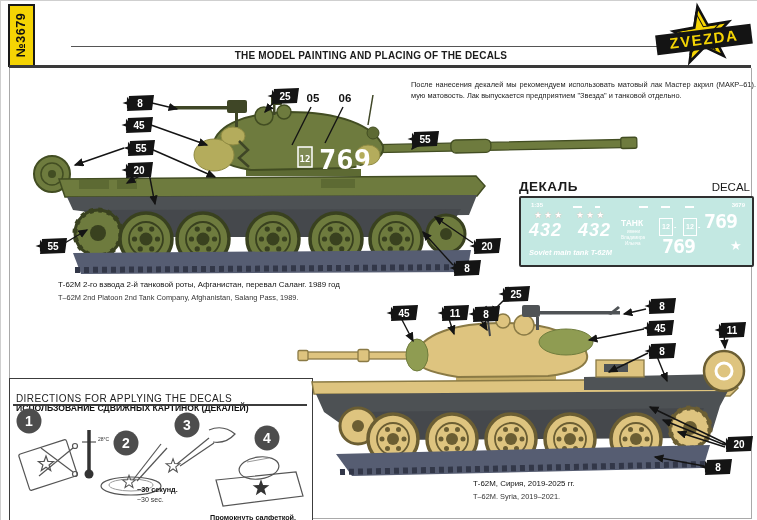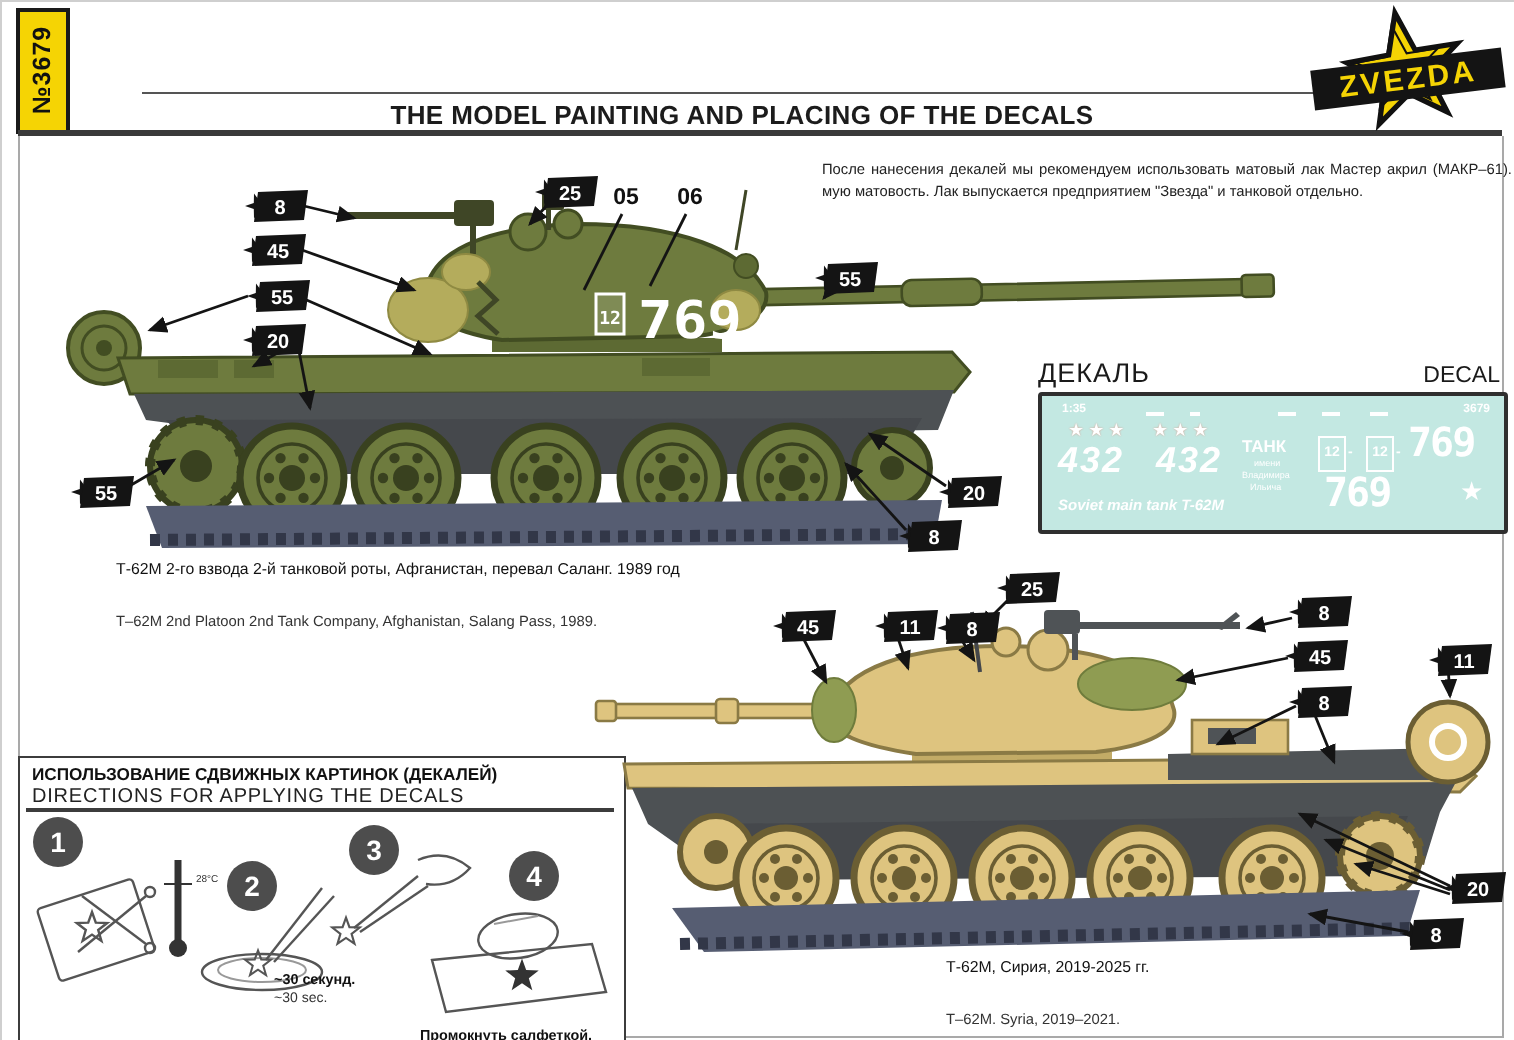--- a/index.html
+++ b/index.html
@@ -7,33 +7,33 @@
   .abs{position:absolute}
   svg{overflow:visible}
   svg text{font-family:"Liberation Sans",sans-serif}
 
   
   .kit-tag{left:7px;top:3px;width:23px;height:59px;background:#f5d404;border:2px solid #1a1a1a}
   .kit-tag span{position:absolute;left:-18px;top:22px;width:58px;text-align:center;transform:rotate(-90deg);font-weight:bold;font-size:12.5px;color:#111;letter-spacing:.5px}
   .title-wrap{left:90px;top:8px;width:560px;text-align:center}
   .title{display:inline-block;font-weight:bold;font-size:28px;font-variant:small-caps;transform:scaleX(.78);transform-origin:center;white-space:nowrap;color:#1c1c1c;letter-spacing:.5px}
   .thin-rule{left:70px;top:45px;width:610px;height:1px;background:#555}
-  .subtitle{left:90px;top:49px;width:560px;text-align:center;font-weight:bold;font-size:13px;letter-spacing:.2px;color:#1c1c1c}
+  .subtitle{left:90px;top:49px;width:560px;text-align:center;font-weight:bold;font-size:10px;letter-spacing:.2px;color:#1c1c1c}
   .thick-rule{left:8px;top:64px;width:742px;height:3px;background:#3a3a3a}
   .frame{left:8px;top:67px;width:741px;height:450px;border:1px solid #a9a9a9;border-top:none}
   .logo{left:645px;top:1px;width:108px;height:66px}
   .logo-band-text{fill:#f5d404;font-size:15px;font-weight:bold;letter-spacing:1.5px}
 
   
   .note{left:410px;top:79px;width:345px;font-size:7.4px;line-height:10.8px;color:#222}
   .note .j{text-align:justify;text-align-last:justify}
 
   
   .decal-head{left:518px;top:178px;width:231px;display:flex;justify-content:space-between;align-items:baseline}
-  .decal-head .ru{font-weight:normal;font-size:13.5px;letter-spacing:.5px;color:#1a1a1a}
+  .decal-head .ru{font-weight:bold;font-size:13.5px;letter-spacing:.5px;color:#1a1a1a}
   .decal-head .en{font-size:11.5px;color:#1a1a1a}
   .sheet{left:518px;top:195px;width:231px;height:67px;background:#c3e8e2;border:2px solid #2f2f2f;border-radius:2px}
   .sheet span{position:absolute;color:#fff;white-space:nowrap}
   .sh-scale{left:10px;top:4px;font-size:6px;font-weight:bold}
   .sh-no{right:7px;top:4px;font-size:6px;font-weight:bold}
   .mk{position:absolute;height:2px;background:#fff}
   .sh-stars1{left:13px;top:12px;font-size:9px;letter-spacing:2px;text-shadow:0 0 1px #d98;color:#fff}
   .sh-stars2{left:55px;top:12px;font-size:9px;letter-spacing:2px;text-shadow:0 0 1px #d98}
   .sh-432a{left:8px;top:22px;font-size:18px;font-weight:bold;font-style:italic;letter-spacing:1px}
   .sh-432b{left:57px;top:22px;font-size:18px;font-weight:bold;font-style:italic;letter-spacing:1px}
@@ -45,27 +45,27 @@
   .sh-box2{left:162px;top:20px}
   .sh-dash1{left:153px;top:25px;font-size:7px;font-weight:bold}
   .sh-dash2{left:177px;top:25px;font-size:7px;font-weight:bold}
   .sh-769a{left:183px;top:11px;font-size:20px;font-weight:bold;font-family:"DejaVu Sans Mono",monospace;letter-spacing:-1px}
   .sh-769b{left:141px;top:36px;font-size:20px;font-weight:bold;font-family:"DejaVu Sans Mono",monospace;letter-spacing:-1px}
   .sh-star{left:209px;top:40px;font-size:13px}
   .sh-cap{left:8px;top:50px;font-size:7.5px;font-weight:bold;font-style:italic}
 
   
   .cap .ru{font-weight:normal;font-size:7.9px;color:#111}
-  .cap .en{font-size:7.4px;color:#333;margin-top:17px}
+  .cap .en{font-size:7.4px;color:#333;margin-top:4px}
   .cap1{left:57px;top:279px;width:340px}
   .cap2{left:472px;top:478px;width:270px}
 
   
   .dirbox{left:8px;top:377px;width:302px;height:141px;border:1px solid #3c3c3c;background:#fff}
-  .dir-title-ru{left:15px;top:381px;font-weight:bold;font-size:8.6px;color:#111}
+  .dir-title-ru{left:15px;top:402px;font-weight:bold;font-size:8.6px;color:#111}
   .dir-title-en{left:15px;top:392px;font-size:10px;letter-spacing:.4px;color:#222}
   .dirline{left:12px;top:403px;width:294px;height:1.5px;background:#3c3c3c}
   .stepnote{line-height:9.5px}
   .stepnote .ru{font-weight:bold;font-size:7.2px;color:#111}
   .stepnote .en{font-size:7px;color:#333}
   .note2{left:136px;top:484px}
   .note4{left:209px;top:512px}
 
   
   .ctag .tstar,.ctag .tbanner{fill:#141414}

